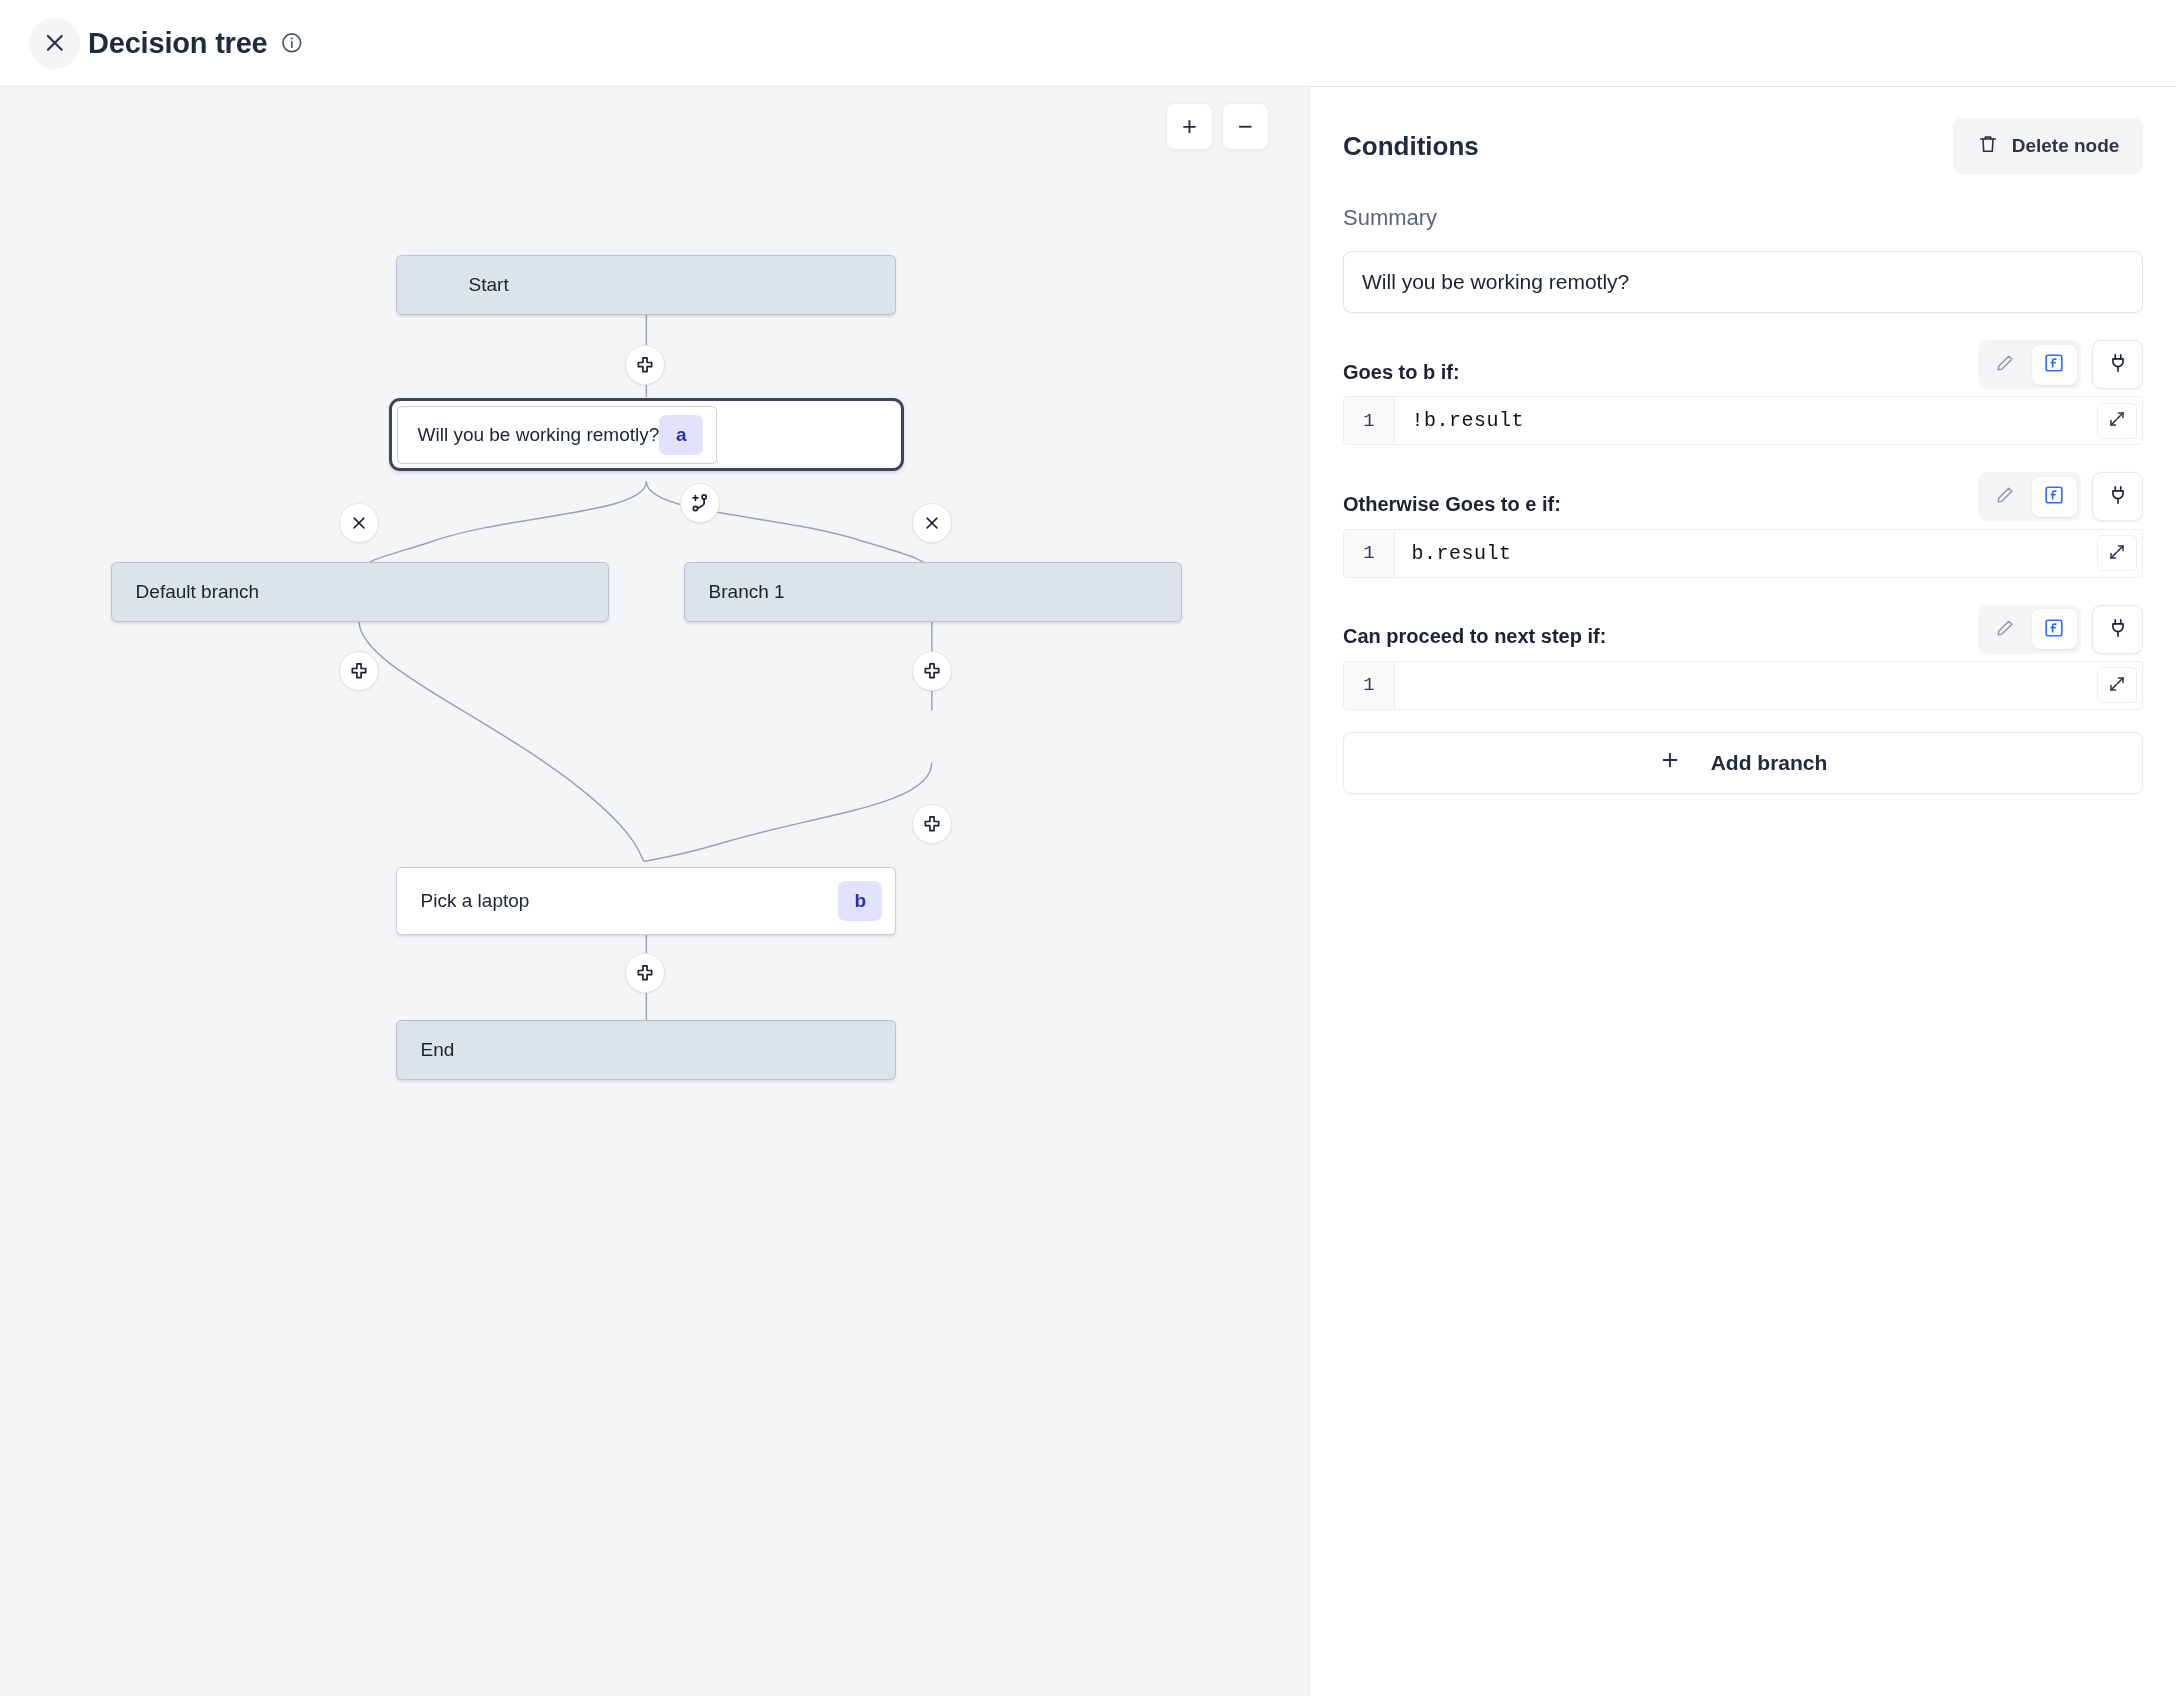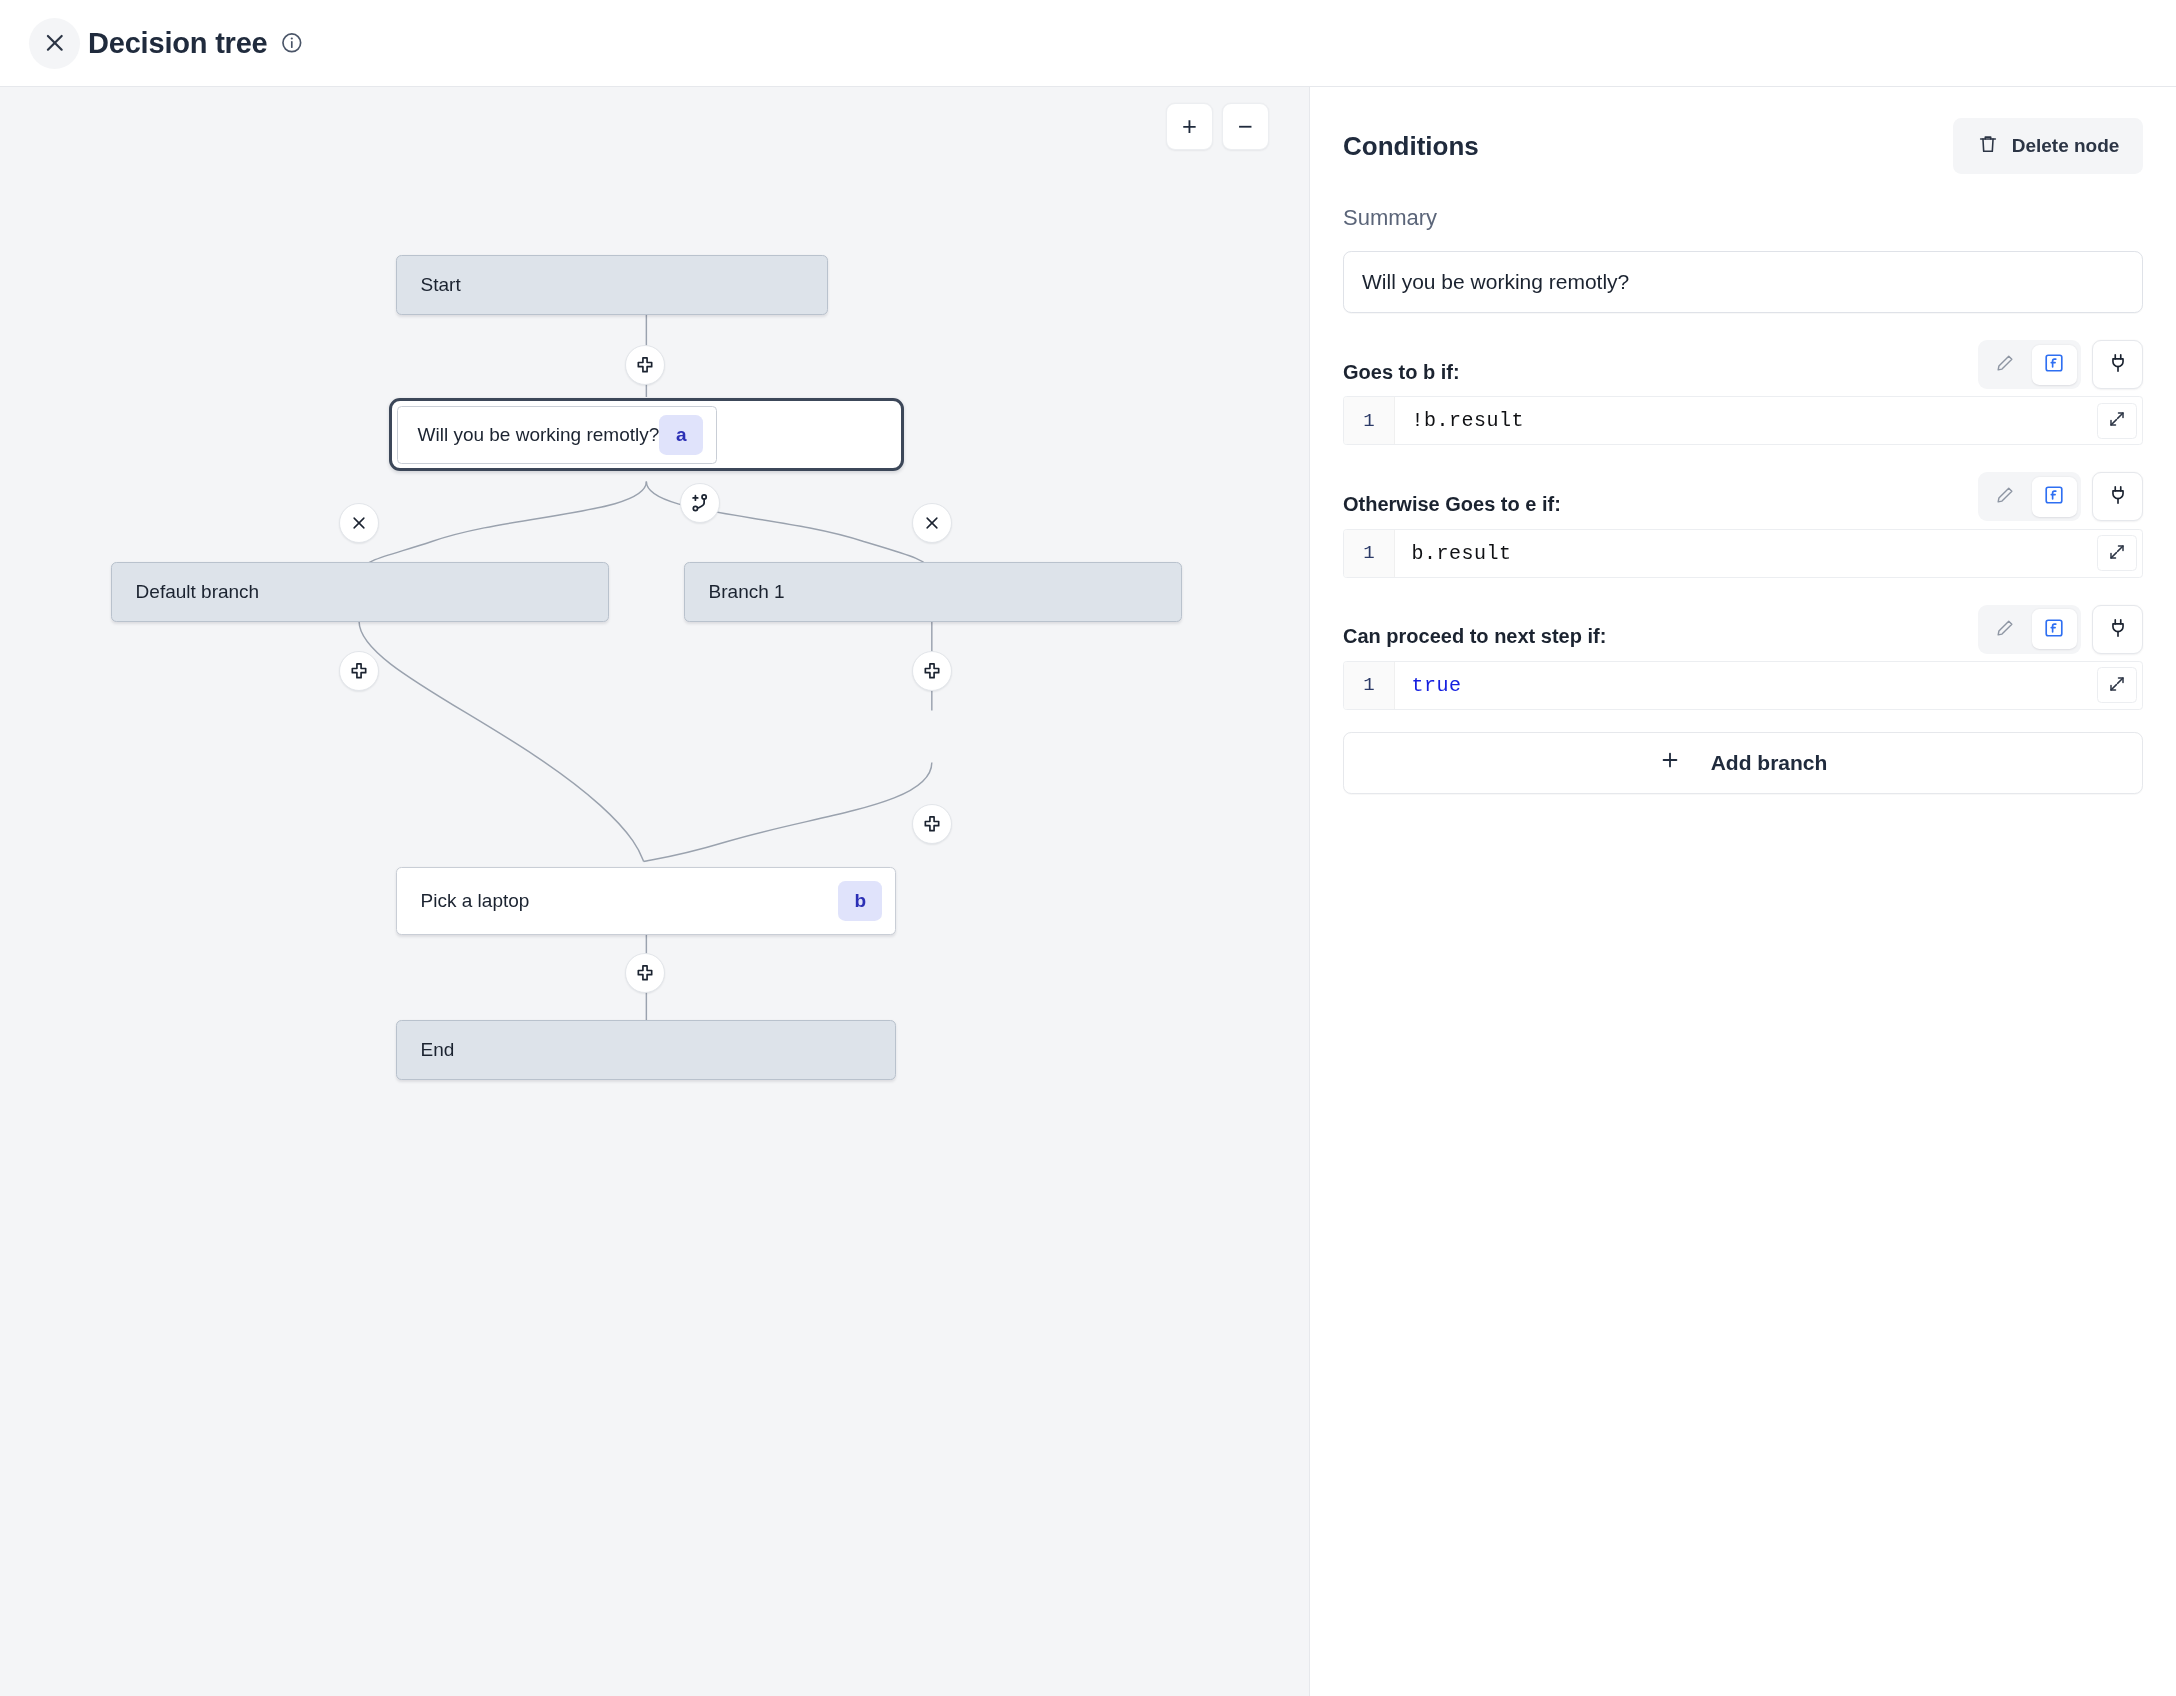--- a/index.html
+++ b/index.html
@@ -234,21 +234,21 @@
           <path d="M395 588 C 395 640, 560 700, 660 790 C 700 826, 705 845, 708 852"></path>
 
           <path d="M1025 588 L1025 686"></path>
 
           <path d="M1025 743 C 1025 790, 900 800, 800 830 C 740 848, 715 850, 708 852"></path>
 
           <path d="M711 930 L711 1030"></path>
         </g>
       </svg>
 
-      <div class="node terminal" style="left:396px; top:168px; width:432px; height:60px;">
+      <div class="node terminal" style="left:396px; top:168px; width:500px; height:60px;padding-left:48px;">
         <span class="node-label">Start</span>
       </div>
 
       <div class="edge-btn" style="left:625px; top:258px;">
         <svg width="20" height="20" viewBox="0 0 24 24" fill="none" stroke="#1b2330" stroke-width="2" stroke-linejoin="round">
           <path d="M9.5 3.5h5v5.5H20v5h-5.5V20h-5v-6H4v-5h5.5z"></path>
         </svg>
       </div>
 
       <div class="node selected-wrap" style="left:389px; top:311px; width:515px; height:73px;">
@@ -473,21 +473,20 @@
                   <path d="M9 3v4.5M15 3v4.5"></path>
                   <path d="M6.5 7.5h11v3a5.5 5.5 0 0 1-5.5 5.5 5.5 5.5 0 0 1-5.5-5.5z"></path>
                   <path d="M12 16v5"></path>
                 </svg>
               </span>
             </button>
           </div>
         </div>
         <div class="code-editor">
           <div class="code-gutter">1</div>
-          <div class="code-line keyword">true</div>
           <div class="code-expand">
             <span>
               <svg width="18" height="18" viewBox="0 0 24 24" fill="none" stroke="#2c3545" stroke-width="2" stroke-linecap="round" stroke-linejoin="round">
                 <path d="M14 4h6v6"></path>
                   <path d="M20 4l-7.2 7.2"></path>
                 <path d="M10 20H4v-6"></path>
                   <path d="M4 20l7.2-7.2"></path>
               </svg>
             </span>
           </div>

